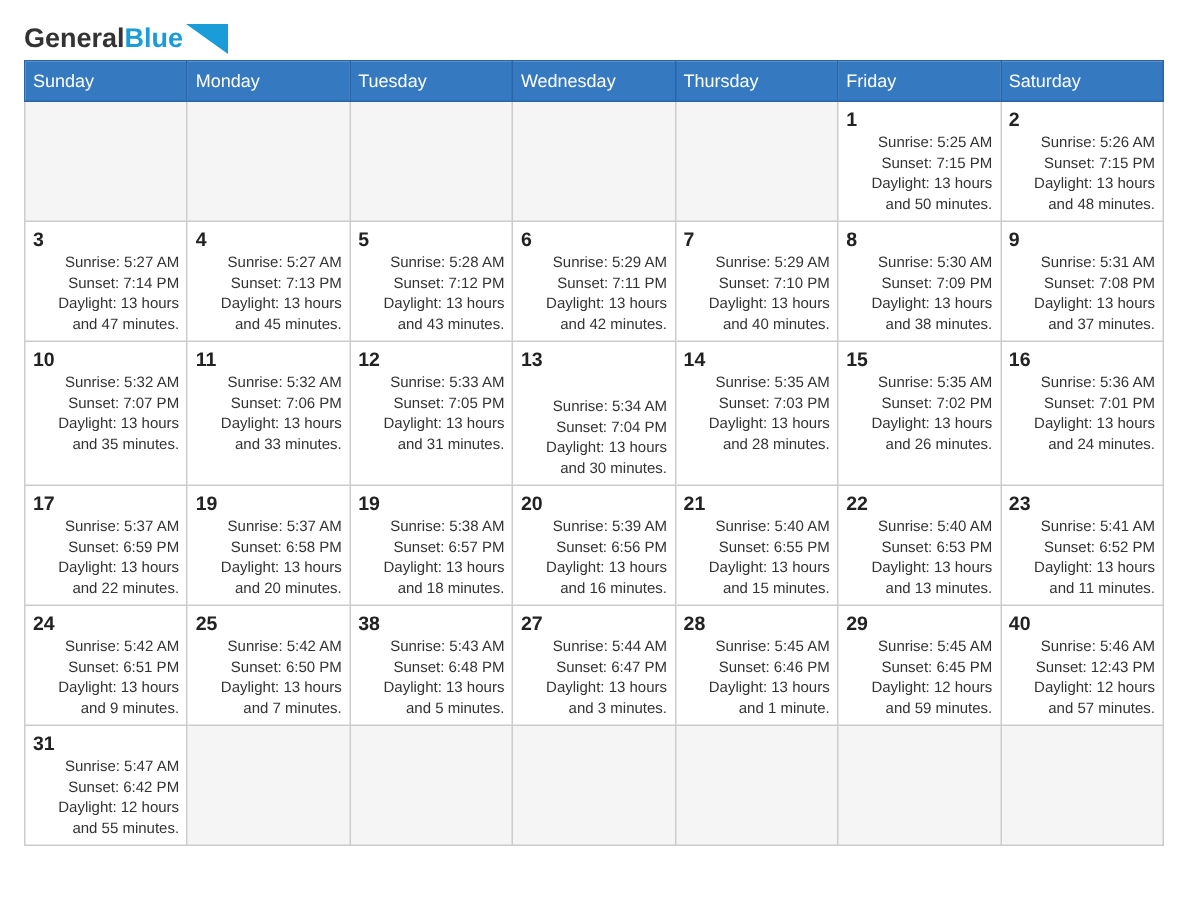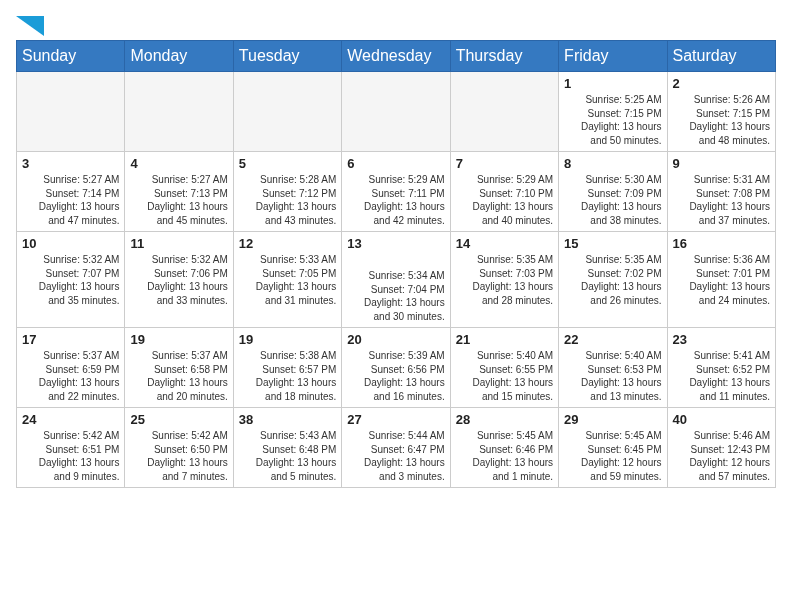--- a/index.html
+++ b/index.html
@@ -46,21 +46,21 @@
       width: 100%;
       border-collapse: collapse;
       table-layout: fixed;
       font-size: 11px;
     }
     thead tr th {
       background-color: #3579c1;
       color: #fff;
       text-align: left;
       padding: 6px 5px;
-      font-size: 16px;
+      font-size: 12px;
       font-weight: normal;
       border: 1px solid #2a65a8;
     }
     tbody tr td {
       border: 1px solid #ccc;
       vertical-align: top;
       padding: 4px 5px;
       height: 78px;
       color: #333;
       font-size: 10.5px;
@@ -85,20 +85,21 @@
     .last-row td {
       height: 70px;
     }
   </style>
 </head>
 <body>
 
 <div class="header">
   <div class="logo">
     <div style="display:flex;align-items:center;gap:2px;">
+      <span class="logo-text">General<span>Blue</span></span>
       <svg width="28" height="20" viewBox="0 0 28 20">
         <polygon points="0,0 28,0 28,20" fill="#1a9cd8"></polygon>
       </svg>
     </div>
   </div>
   <div class="title-block">
     <div class="month-title"></div>
     <div class="location-title"></div>
   </div>
 </div>
@@ -304,14 +305,28 @@
 Sunset: 6:45 PM
 Daylight: 12 hours and 59 minutes.</div>
         </td>
         <td>
           <span class="day-num">40</span>
           <div class="day-info" style="white-space: pre-line;">Sunrise: 5:46 AM
 Sunset: 12:43 PM
 Daylight: 12 hours and 57 minutes.</div>
         </td>
       </tr>
+      <tr class="last-row">
+        <td>
+          <span class="day-num">31</span>
+          <div class="day-info" style="white-space: pre-line;">Sunrise: 5:47 AM
+Sunset: 6:42 PM
+Daylight: 12 hours and 55 minutes.</div>
+        </td>
+        <td class="empty"></td>
+        <td class="empty"></td>
+        <td class="empty"></td>
+        <td class="empty"></td>
+        <td class="empty"></td>
+        <td class="empty"></td>
+      </tr>
     </tbody>
 </table>
 
 </body></html>

